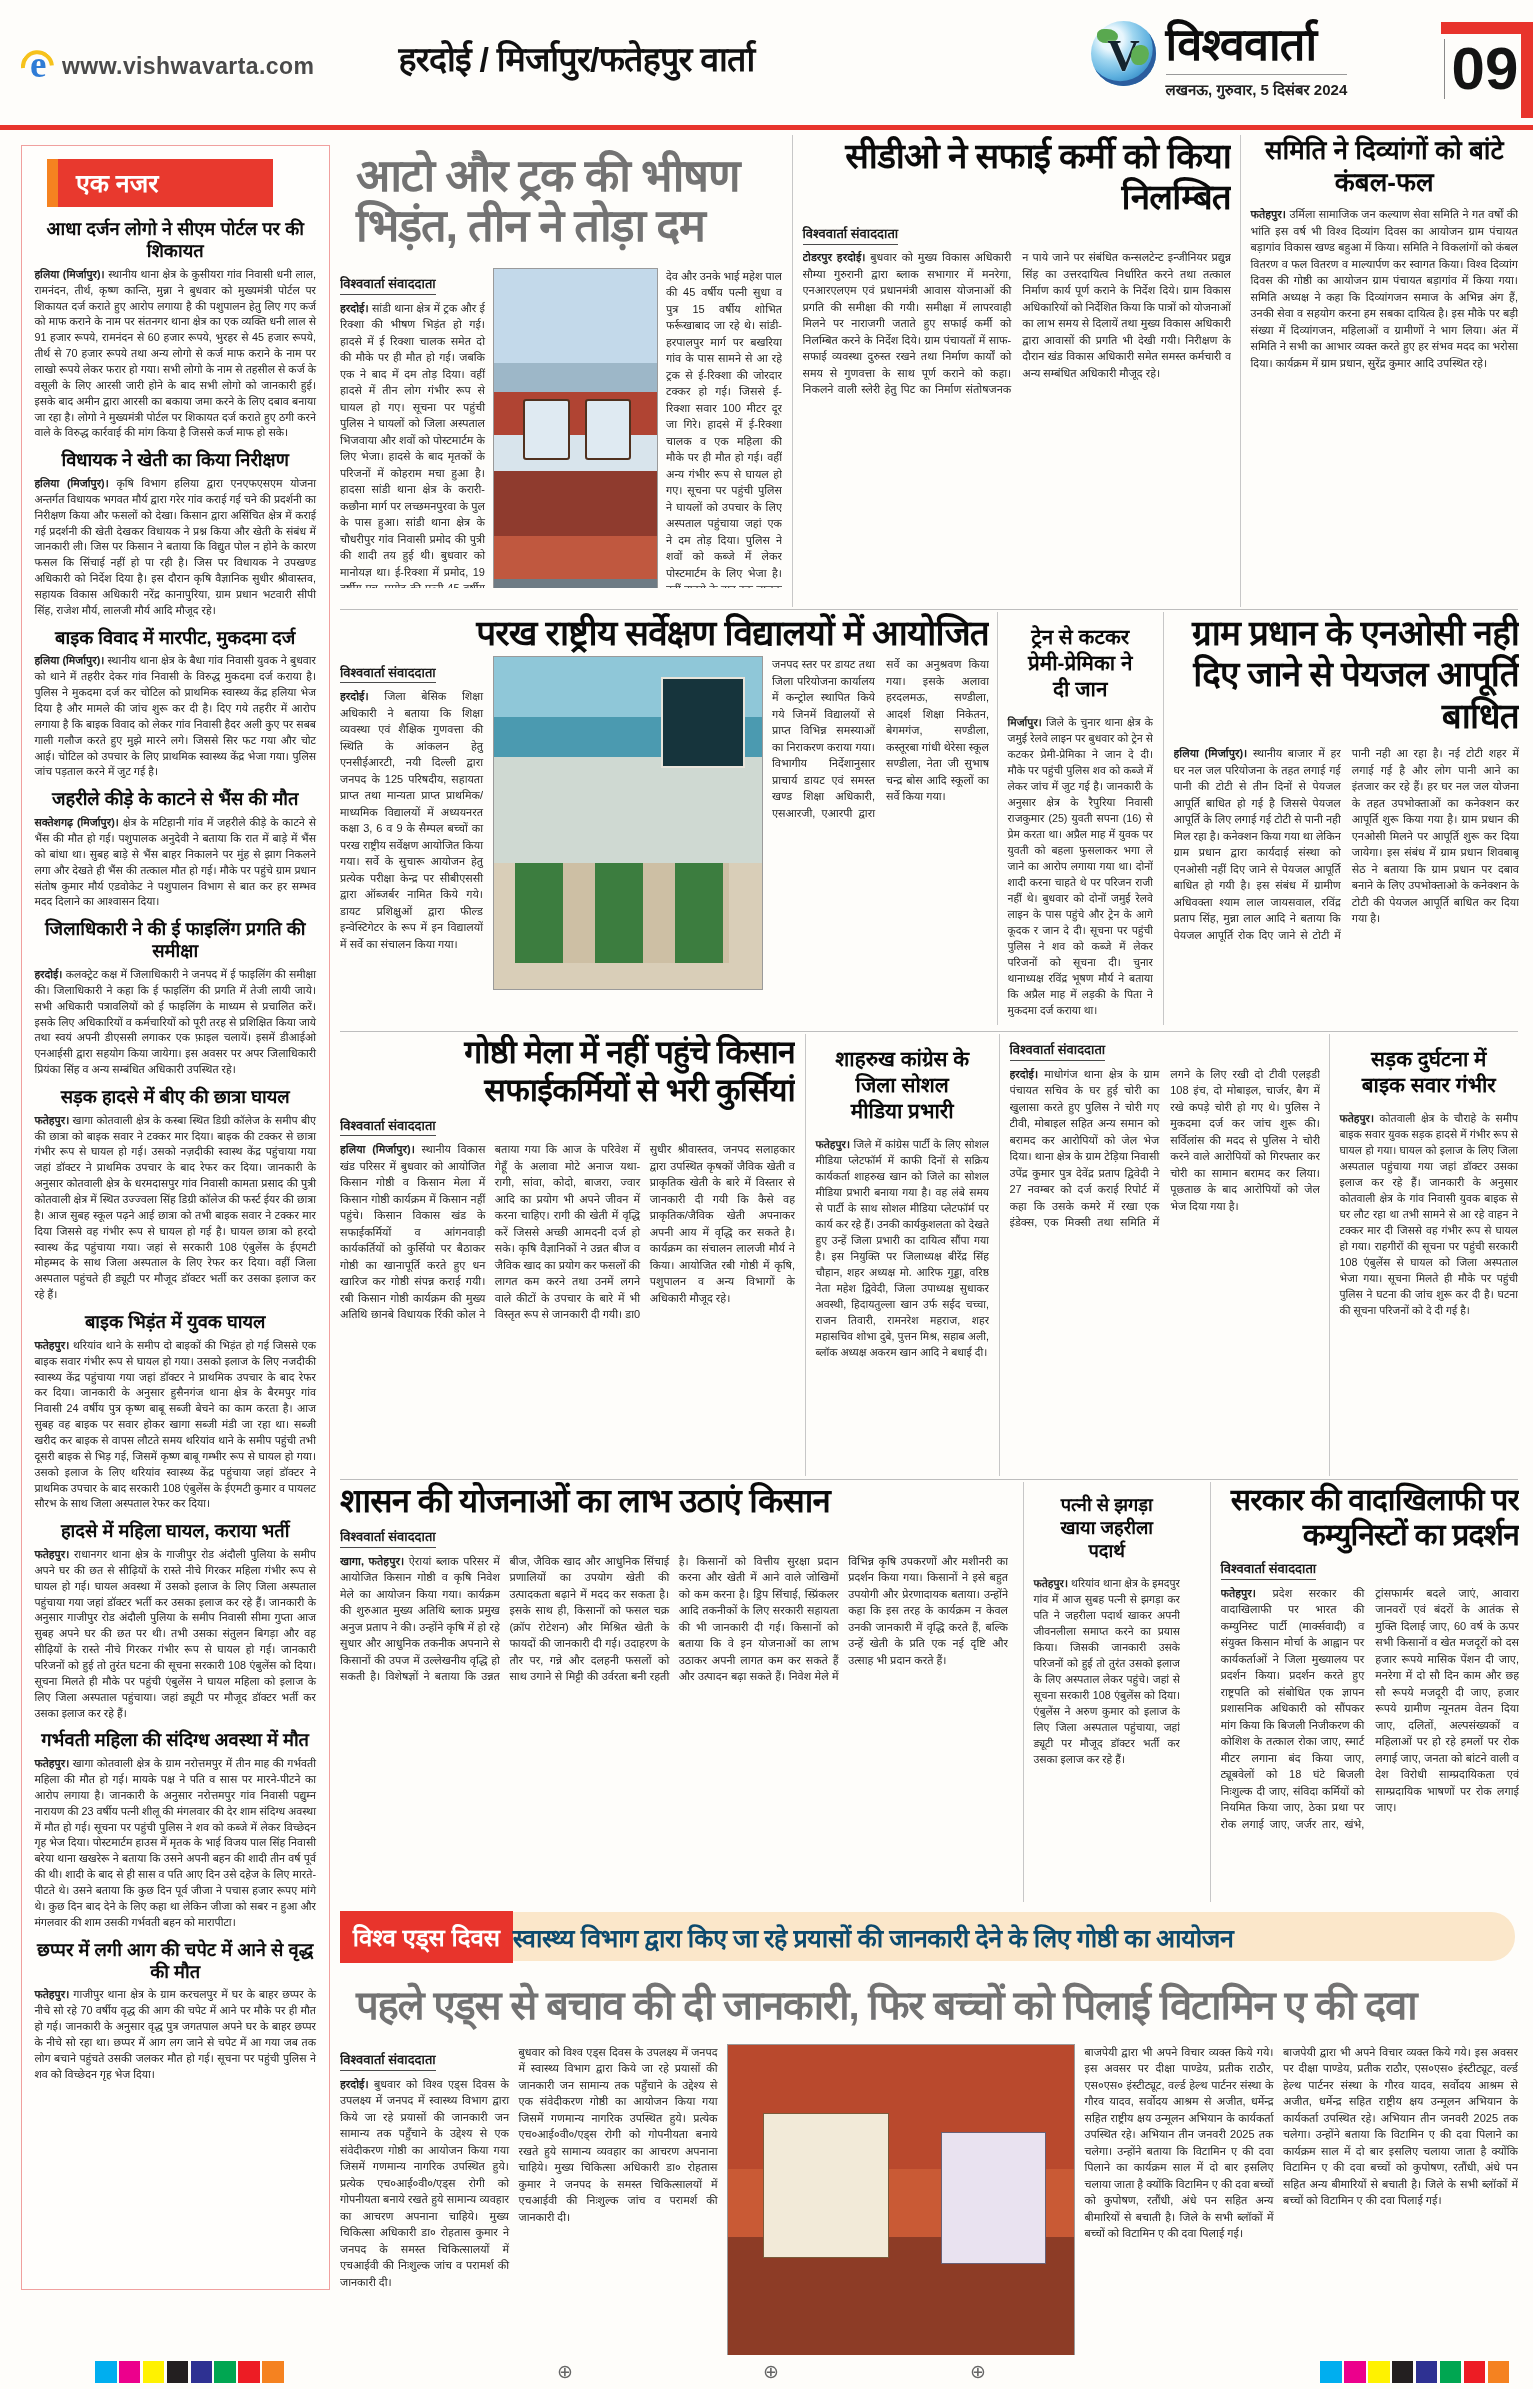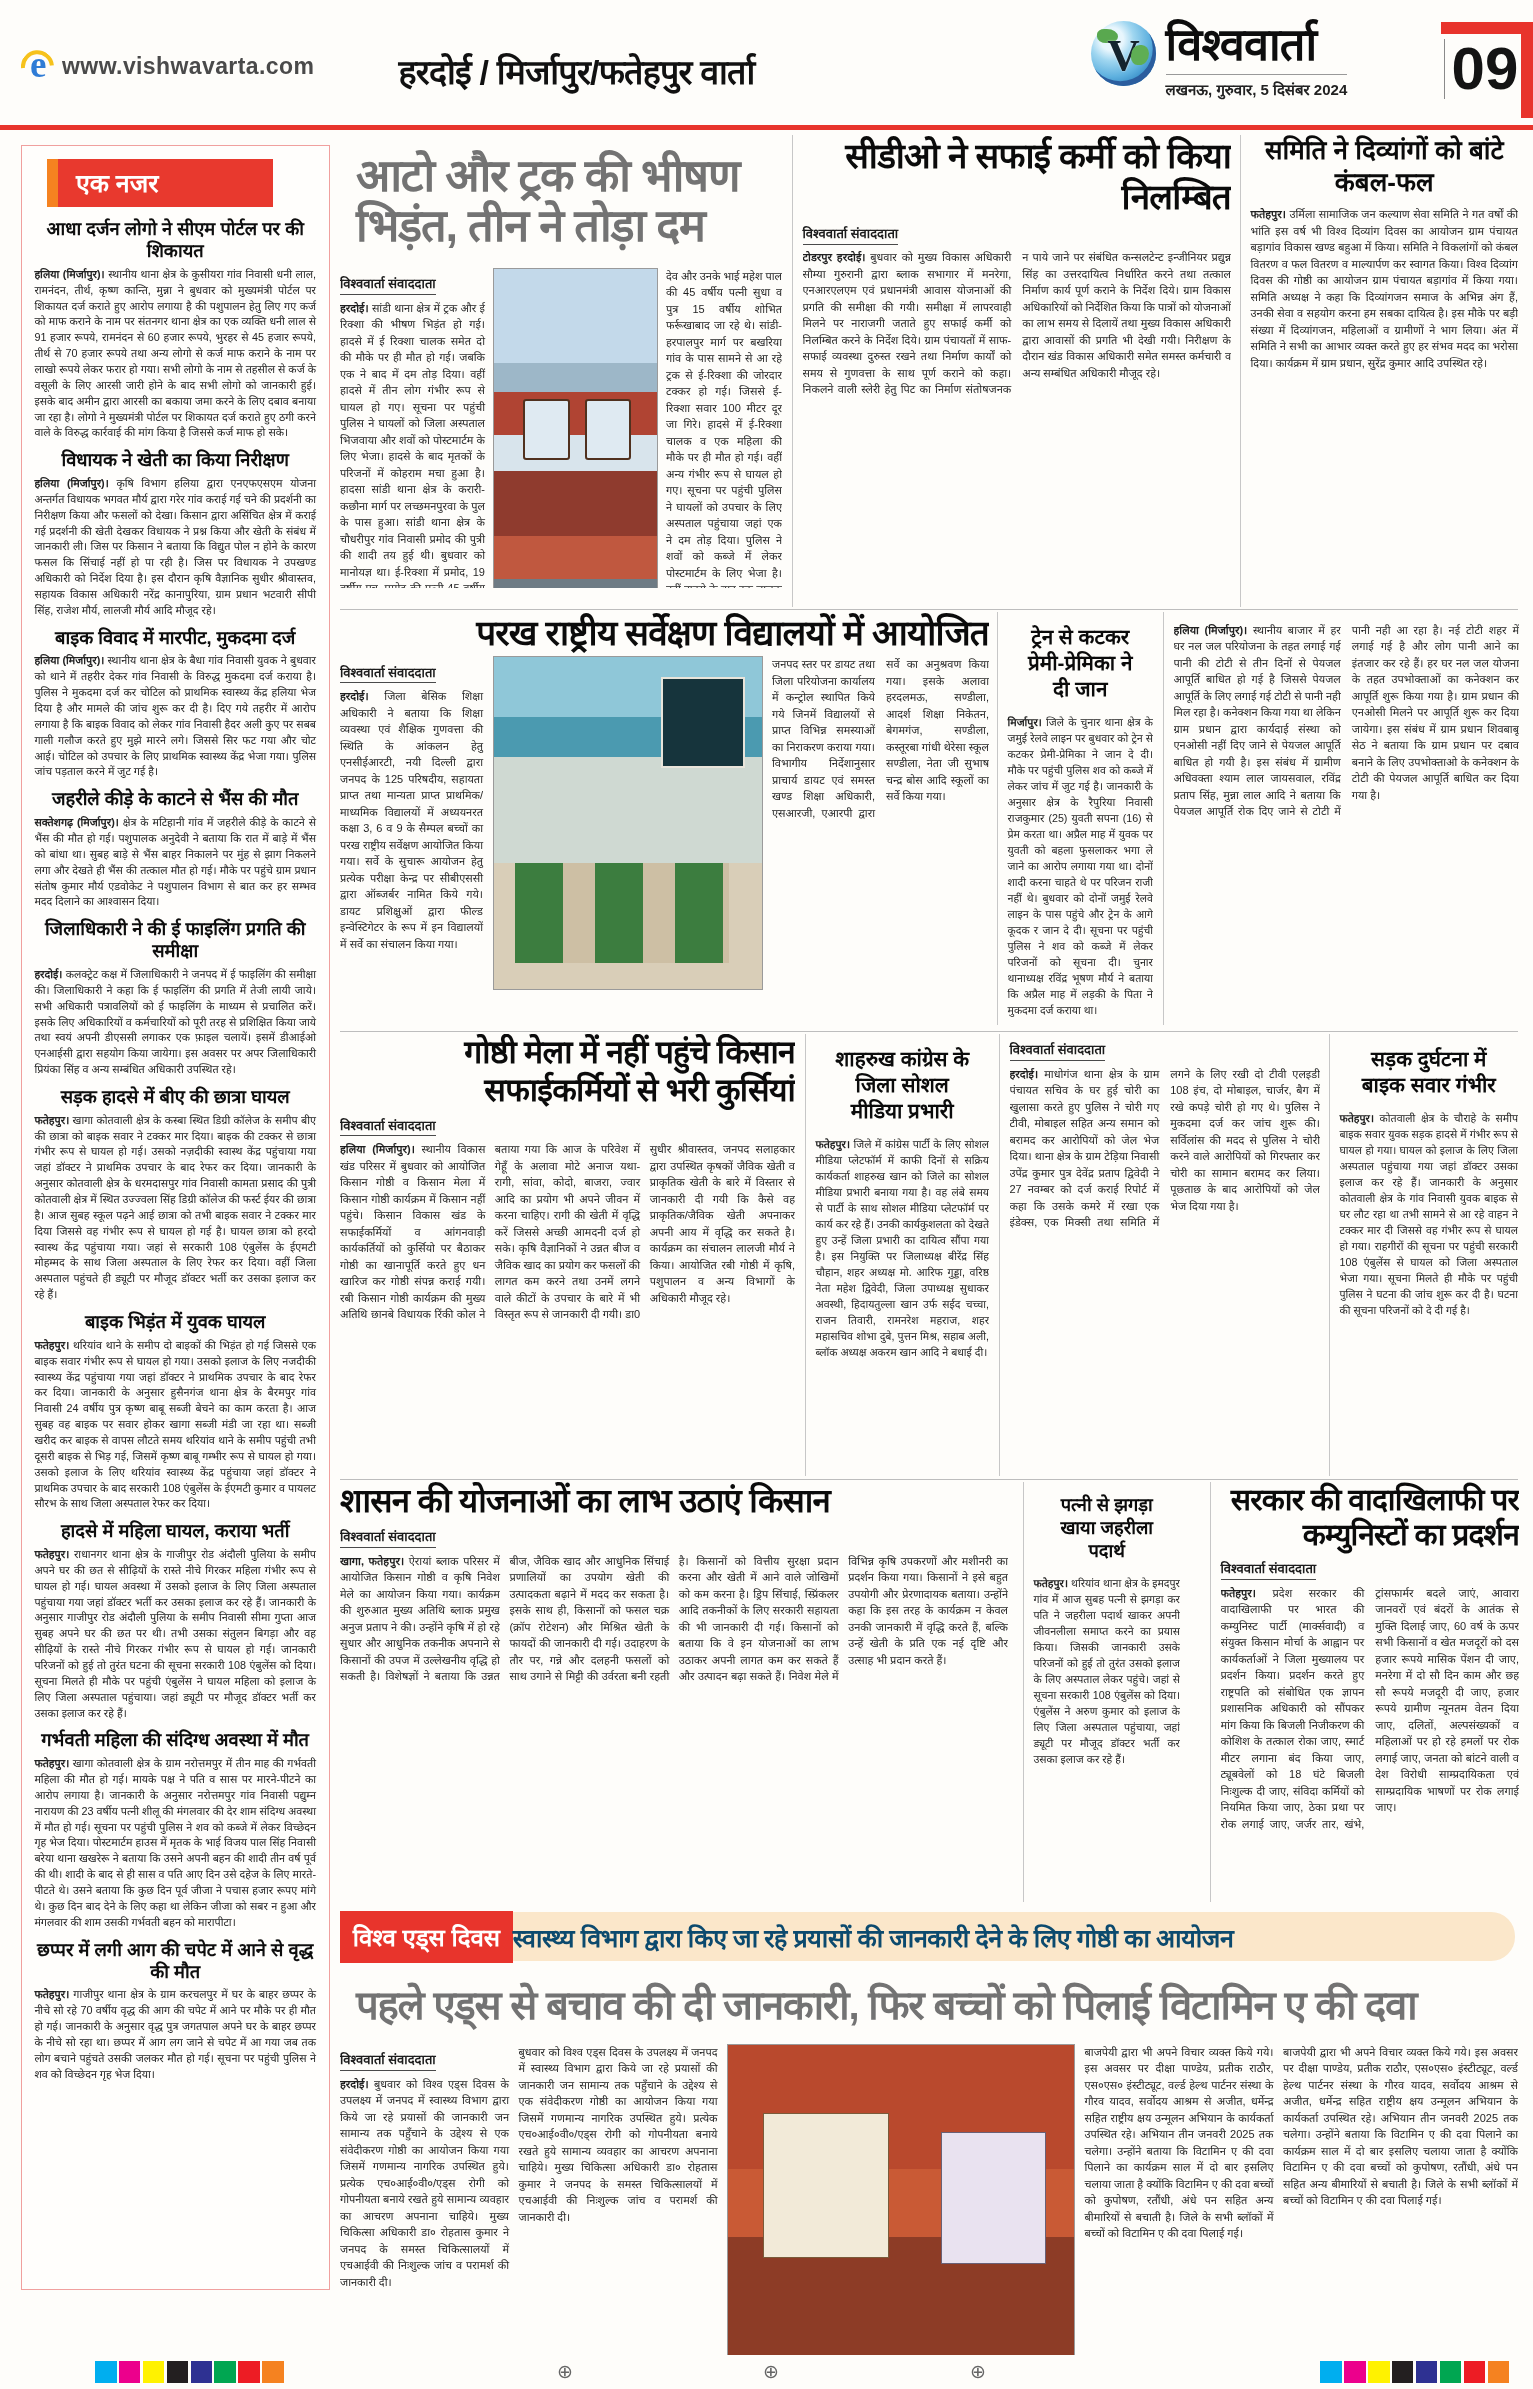--- a/index.html
+++ b/index.html
@@ -6,21 +6,21 @@
   .page{position:relative;width:1533px;height:2389px;background:#fefdfa;margin:0 auto;
         font-family:"Liberation Sans","DejaVu Sans",sans-serif;color:#1c1c1c;overflow:hidden;}
   
   .site{position:absolute;left:20.7px;top:49px;display:flex;align-items:center;gap:6.4px;}
   .eicon{width:35px;height:35px;position:relative;flex:0 0 35px;}
   .eicon .e{position:absolute;left:0;top:-3.2px;width:35px;text-align:center;
             font:900 37px/37px "Liberation Serif",serif;color:#2f7cd6;}
   .eicon::before{content:"";position:absolute;inset:0.8px;border:4px solid transparent;
             border-top-color:#f6c21c;border-right-color:#f6c21c;border-radius:50%;transform:rotate(-50deg);}
   .site .url{font-size:23px;font-weight:bold;color:#4a4a4a;letter-spacing:0.4px;}
-  .section-title{position:absolute;left:362px;top:48px;width:429px;text-align:center;
+  .section-title{position:absolute;left:362px;top:35px;width:429px;text-align:center;
             font-size:34px;font-weight:800;color:#111;letter-spacing:-0.8px;}
   .brand{position:absolute;left:1091px;top:20.7px;display:flex;align-items:flex-start;gap:9.5px;}
   .globe{width:65px;height:65px;border-radius:50%;position:relative;flex:0 0 65px;
          background:radial-gradient(circle at 32% 28%,#e8f6fd 0 18%,#9fd6f0 34%,#5fb1df 58%,#2f86c2 78%,#1f6aa8);
          box-shadow:inset -3.2px -4.8px 0 #2b5d9e;}
   .globe::before{content:"";position:absolute;left:6.4px;top:8px;width:20.7px;height:14.3px;background:#59a84f;border-radius:40% 60% 50% 50%;}
   .globe::after{content:"";position:absolute;right:7.2px;top:24px;width:17.5px;height:20.7px;background:#5fae54;border-radius:55% 45% 60% 40%;}
   .globe .v{position:absolute;left:0;top:6.4px;width:65px;text-align:center;
             font:900 45px/56px "Liberation Serif",serif;color:#15242e;text-shadow:0 0 1.6px #fff;}
   .brand-text{display:flex;flex-direction:column;}
@@ -212,20 +212,21 @@
       <p class="body cols2">जनपद स्तर पर डायट तथा जिला परियोजना कार्यालय में कन्ट्रोल स्थापित किये गये जिनमें विद्यालयों से प्राप्त विभिन्न समस्याओं का निराकरण कराया गया। विभागीय निर्देशानुसार प्राचार्य डायट एवं समस्त खण्ड शिक्षा अधिकारी, एसआरजी, एआरपी द्वारा सर्वे का अनुश्रवण किया गया। इसके अलावा हरदलमऊ, सण्डीला, आदर्श शिक्षा निकेतन, बेगमगंज, सण्डीला, कस्तूरबा गांधी थेरेसा स्कूल सण्डीला, नेता जी सुभाष चन्द्र बोस आदि स्कूलों का सर्वे किया गया।</p>
     </div>
   </article>
 
   <article class="art vline" id="art-train">
     <h3 class="hl-s">ट्रेन से कटकर प्रेमी-प्रेमिका ने दी जान</h3>
     <p class="body" style="margin-top:6.4px;font-size:10.7px"><b>मिर्जापुर।</b> <span>जिले के चुनार थाना क्षेत्र के जमुई रेलवे लाइन पर बुधवार को ट्रेन से कटकर प्रेमी-प्रेमिका ने जान दे दी। मौके पर पहुंची पुलिस शव को कब्जे में लेकर जांच में जुट गई है। जानकारी के अनुसार क्षेत्र के रैपुरिया निवासी राजकुमार (25) युवती सपना (16) से प्रेम करता था। अप्रैल माह में युवक पर युवती को बहला फुसलाकर भगा ले जाने का आरोप लगाया गया था। दोनों शादी करना चाहते थे पर परिजन राजी नहीं थे। बुधवार को दोनों जमुई रेलवे लाइन के पास पहुंचे और ट्रेन के आगे कूदक र जान दे दी। सूचना पर पहुंची पुलिस ने शव को कब्जे में लेकर परिजनों को सूचना दी। चुनार थानाध्यक्ष रविंद्र भूषण मौर्य ने बताया कि अप्रैल माह में लड़की के पिता ने मुकदमा दर्ज कराया था।</span></p>
   </article>
 
   <article class="art vline" id="art-noc">
+    <h2 class="hl-l">ग्राम प्रधान के एनओसी नही दिए जाने से पेयजल आपूर्ति बाधित</h2>
     <p class="body cols2" style="margin-top:9.5px"><b>हलिया (मिर्जापुर)।</b> <span>स्थानीय बाजार में हर घर नल जल परियोजना के तहत लगाई गई पानी की टोटी से तीन दिनों से पेयजल आपूर्ति बाधित हो गई है जिससे पेयजल आपूर्ति के लिए लगाई गई टोटी से पानी नही मिल रहा है। कनेक्शन किया गया था लेकिन ग्राम प्रधान द्वारा कार्यदाई संस्था को एनओसी नहीं दिए जाने से पेयजल आपूर्ति बाधित हो गयी है। इस संबंध में ग्रामीण अधिवक्ता श्याम लाल जायसवाल, रविंद्र प्रताप सिंह, मुन्ना लाल आदि ने बताया कि पेयजल आपूर्ति रोक दिए जाने से टोटी में पानी नही आ रहा है। नई टोटी शहर में लगाई गई है और लोग पानी आने का इंतजार कर रहे हैं। हर घर नल जल योजना के तहत उपभोक्ताओं का कनेक्शन कर आपूर्ति शुरू किया गया है। ग्राम प्रधान की एनओसी मिलने पर आपूर्ति शुरू कर दिया जायेगा। इस संबंध में ग्राम प्रधान शिवबाबू सेठ ने बताया कि ग्राम प्रधान पर दबाव बनाने के लिए उपभोक्ताओ के कनेक्शन के टोटी की पेयजल आपूर्ति बाधित कर दिया गया है।</span></p>
   </article>
 
   <article class="art" id="art-goshthi">
     <h2 class="hl-l" style="font-size:32px">गोष्ठी मेला में नहीं पहुंचे किसान सफाईकर्मियों से भरी कुर्सियां</h2>
     <div><span class="byline">विश्ववार्ता संवाददाता</span></div>
     <p class="body cols3"><b>हलिया (मिर्जापुर)।</b> <span>स्थानीय विकास खंड परिसर में बुधवार को आयोजित किसान गोष्ठी व किसान मेला में किसान गोष्ठी कार्यक्रम में किसान नहीं पहुंचे। किसान विकास खंड के सफाईकर्मियों व आंगनवाड़ी कार्यकर्तियों को कुर्सियो पर बैठाकर गोष्ठी का खानापूर्ति करते हुए धन खारिज कर गोष्ठी संपन्न कराई गयी। रबी किसान गोष्ठी कार्यक्रम की मुख्य अतिथि छानबे विधायक रिंकी कोल ने बताया गया कि आज के परिवेश में गेहूँ के अलावा मोटे अनाज यथा- रागी, सांवा, कोदो, बाजरा, ज्वार आदि का प्रयोग भी अपने जीवन में करना चाहिए। रागी की खेती में वृद्धि करें जिससे अच्छी आमदनी दर्ज हो सके। कृषि वैज्ञानिकों ने उन्नत बीज व जैविक खाद का प्रयोग कर फसलों की लागत कम करने तथा उनमें लगने वाले कीटों के उपचार के बारे में भी विस्तृत रूप से जानकारी दी गयी। डा0 सुधीर श्रीवास्तव, जनपद सलाहकार द्वारा उपस्थित कृषकों जैविक खेती व प्राकृतिक खेती के बारे में विस्तार से जानकारी दी गयी कि कैसे वह प्राकृतिक/जैविक खेती अपनाकर अपनी आय में वृद्धि कर सकते है। कार्यक्रम का संचालन लालजी मौर्य ने किया। आयोजित रबी गोष्ठी में कृषि, पशुपालन व अन्य विभागों के अधिकारी मौजूद रहे।</span></p>
   </article>
 
   <article class="art vline" id="art-shahrukh">

